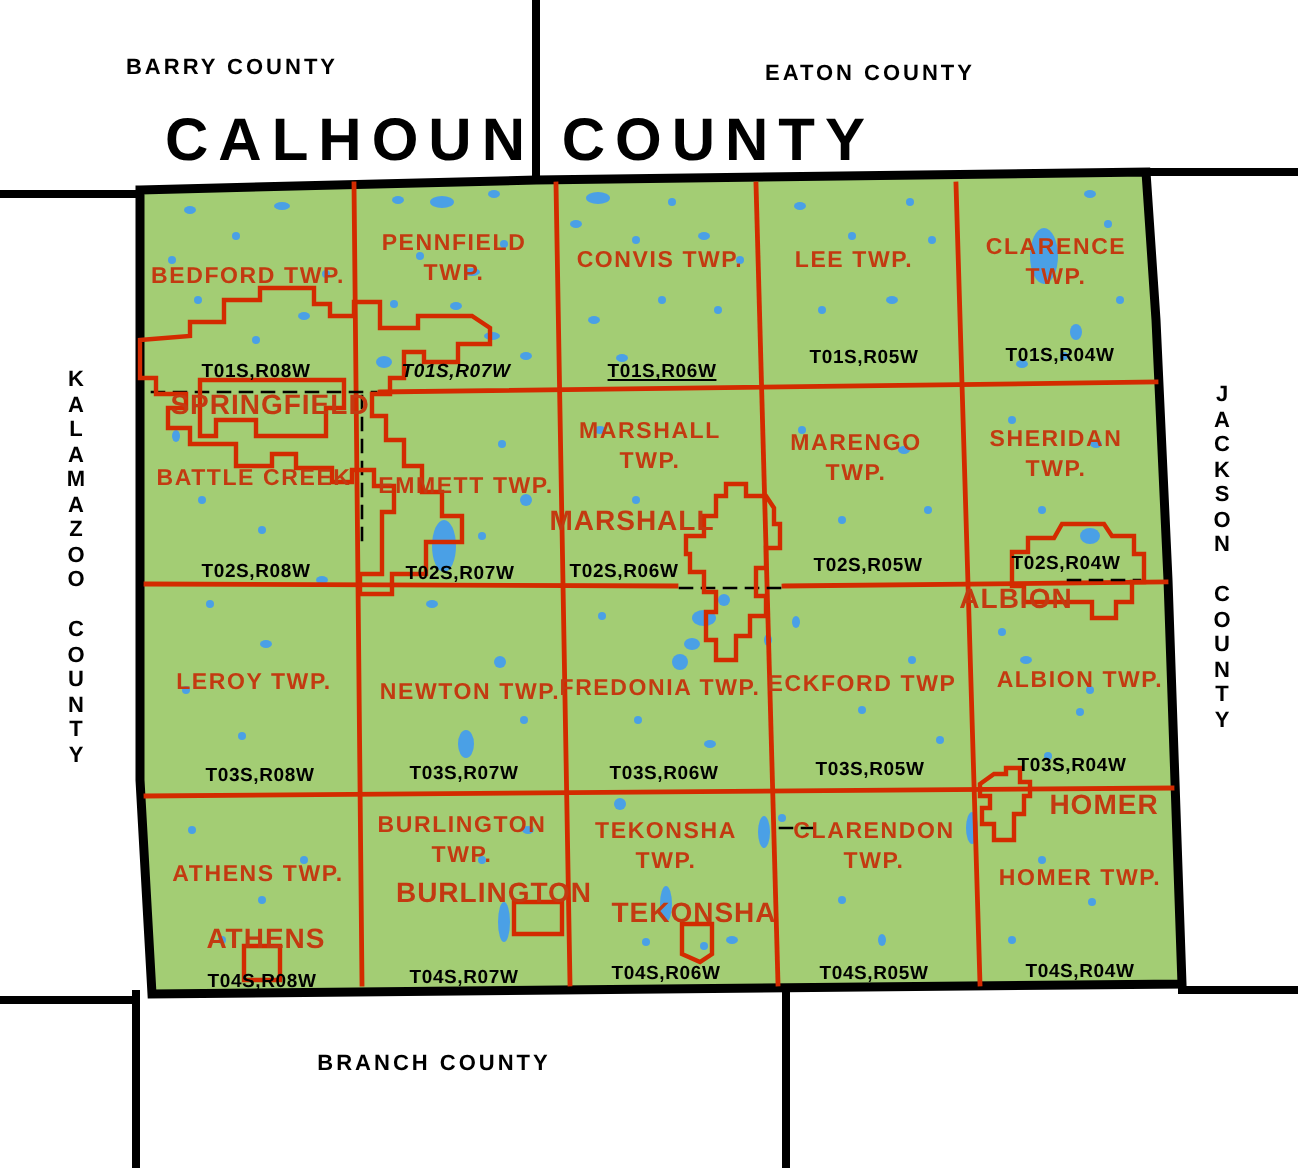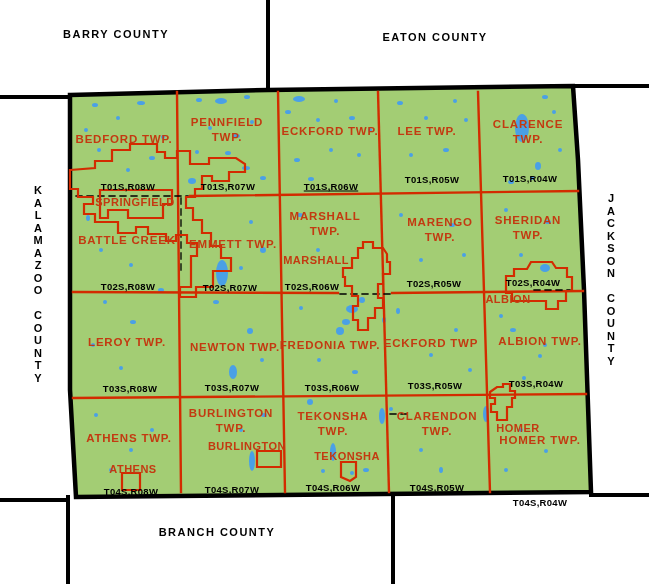--- a/index.html
+++ b/index.html
@@ -11,21 +11,21 @@
     position:relative;width:649px;height:584px;background:var(--bg);
     font-family:"Liberation Sans",sans-serif;overflow:hidden;
   }
   .stage svg{position:absolute;left:0;top:0;}
   .lbl{position:absolute;transform:translate(-50%,-50%);white-space:pre;text-align:center;}
   .map-title{font-size:30px;font-weight:bold;letter-spacing:5px;color:#000;}
   .county-lbl{font-size:11px;font-weight:bold;letter-spacing:1.5px;color:#000;}
   .vstack{line-height:12.5px;letter-spacing:0;}
   .twp{color:var(--label-red);font-weight:bold;font-size:11.5px;letter-spacing:0.8px;line-height:15px;}
   .tr{color:#000;font-weight:bold;font-size:9.5px;letter-spacing:0.3px;}
-  .city-lbl{color:var(--label-red);font-weight:bold;font-size:11px;letter-spacing:0.5px;}
+  .city-lbl{color:var(--label-red);font-weight:bold;font-size:14px;letter-spacing:0.5px;}
 </style>
 </head>
 <body>
 
 <div class="stage">
   <svg id="map-svg" width="649" height="584" viewBox="0 0 649 584">
       <polygon points="70,95 268,90 573,86 578,160 584,290 591,492 76,497 70,390" fill="#A3CD74" stroke="#000000" stroke-width="4.5" stroke-linejoin="miter"></polygon>
       <ellipse cx="95" cy="105" rx="3" ry="2" fill="#4AA0E6"></ellipse>
       <ellipse cx="118" cy="118" rx="2" ry="2" fill="#4AA0E6"></ellipse>
       <ellipse cx="141" cy="103" rx="4" ry="2" fill="#4AA0E6"></ellipse>
@@ -154,20 +154,21 @@
       <path d="M122,473 L140,473 140,490 122,490 Z" fill="none" stroke="#D32B00" stroke-width="2.2" stroke-linejoin="miter"></path>
       <line x1="268" y1="0" x2="268" y2="90" stroke="#000000" stroke-width="4" stroke-linecap="square"></line>
       <line x1="0" y1="97" x2="70" y2="97" stroke="#000000" stroke-width="4" stroke-linecap="square"></line>
       <line x1="573" y1="86" x2="649" y2="86" stroke="#000000" stroke-width="4" stroke-linecap="square"></line>
       <line x1="0" y1="500" x2="68" y2="500" stroke="#000000" stroke-width="4" stroke-linecap="square"></line>
       <line x1="68" y1="497" x2="68" y2="584" stroke="#000000" stroke-width="4" stroke-linecap="square"></line>
       <line x1="393" y1="494" x2="393" y2="584" stroke="#000000" stroke-width="4" stroke-linecap="square"></line>
       <line x1="591" y1="495" x2="649" y2="495" stroke="#000000" stroke-width="4" stroke-linecap="square"></line>
     </svg>
 
+  <div class="lbl map-title" style="left:260px;top:71px;">CALHOUN COUNTY</div>
 
   <div class="lbl county-lbl" style="left:116px;top:34px;">BARRY COUNTY</div>
   <div class="lbl county-lbl" style="left:435px;top:37px;">EATON COUNTY</div>
   <div class="lbl county-lbl vstack" style="left:38px;top:284px;">K
 A
 L
 A
 M
 A
 Z
@@ -192,36 +193,36 @@
 O
 U
 N
 T
 Y</div>
   <div class="lbl county-lbl" style="left:217px;top:532px;">BRANCH COUNTY</div>
 <div class="lbl twp" style="left: 124px; top: 139px;">BEDFORD TWP.</div>
     <div class="lbl tr" style="left: 128px; top: 186px;">T01S,R08W</div>
     <div class="lbl twp" style="left: 227px; top: 130px;">PENNFIELD
 TWP.</div>
-    <div class="lbl tr" style="left: 228px; top: 186px;">T01S,R07W</div>
-    <div class="lbl twp" style="left: 330px; top: 131px;">ECKFORD TWP.</div>
+    <div class="lbl tr" style="left: 228px; top: 186px; font-style: italic;">T01S,R07W</div>
+    <div class="lbl twp" style="left: 330px; top: 131px;">CONVIS TWP.</div>
     <div class="lbl tr" style="left: 331px; top: 186px; text-decoration: underline;">T01S,R06W</div>
     <div class="lbl twp" style="left: 427px; top: 131px;">LEE TWP.</div>
     <div class="lbl tr" style="left: 432px; top: 179px;">T01S,R05W</div>
     <div class="lbl twp" style="left: 528px; top: 132px;">CLARENCE
 TWP.</div>
     <div class="lbl tr" style="left: 530px; top: 178px;">T01S,R04W</div>
     <div class="lbl twp" style="left: 127px; top: 240px;">BATTLE CREEK</div>
     <div class="lbl tr" style="left: 128px; top: 286px;">T02S,R08W</div>
     <div class="lbl twp" style="left: 233px; top: 244px;">EMMETT TWP.</div>
     <div class="lbl tr" style="left: 230px; top: 287px;">T02S,R07W</div>
     <div class="lbl twp" style="left: 325px; top: 224px;">MARSHALL
 TWP.</div>
     <div class="lbl tr" style="left: 312px; top: 286px;">T02S,R06W</div>
-    <div class="lbl twp" style="left: 440px; top: 230px;">MARENGO
+    <div class="lbl twp" style="left: 428px; top: 230px;">MARENGO
 TWP.</div>
     <div class="lbl tr" style="left: 434px; top: 283px;">T02S,R05W</div>
     <div class="lbl twp" style="left: 528px; top: 228px;">SHERIDAN
 TWP.</div>
     <div class="lbl tr" style="left: 533px; top: 282px;">T02S,R04W</div>
     <div class="lbl twp" style="left: 127px; top: 342px;">LEROY TWP.</div>
     <div class="lbl tr" style="left: 130px; top: 388px;">T03S,R08W</div>
     <div class="lbl twp" style="left: 235px; top: 347px;">NEWTON TWP.</div>
     <div class="lbl tr" style="left: 232px; top: 387px;">T03S,R07W</div>
     <div class="lbl twp" style="left: 330px; top: 345px;">FREDONIA TWP.</div>
@@ -235,21 +236,21 @@
     <div class="lbl twp" style="left: 231px; top: 421px;">BURLINGTON
 TWP.</div>
     <div class="lbl tr" style="left: 232px; top: 489px;">T04S,R07W</div>
     <div class="lbl twp" style="left: 333px; top: 424px;">TEKONSHA
 TWP.</div>
     <div class="lbl tr" style="left: 333px; top: 487px;">T04S,R06W</div>
     <div class="lbl twp" style="left: 437px; top: 424px;">CLARENDON
 TWP.</div>
     <div class="lbl tr" style="left: 437px; top: 487px;">T04S,R05W</div>
     <div class="lbl twp" style="left: 540px; top: 440px;">HOMER TWP.</div>
-    <div class="lbl tr" style="left: 540px; top: 486px; margin-top: 16px;">T04S,R04W</div>
+    <div class="lbl tr" style="left: 540px; top: 486px;">T04S,R04W</div>
     <div class="lbl city-lbl" style="left: 135px; top: 202px;">SPRINGFIELD</div>
     <div class="lbl city-lbl" style="left: 316px; top: 260px;">MARSHALL</div>
     <div class="lbl city-lbl" style="left: 508px; top: 299px;">ALBION</div>
-    <div class="lbl city-lbl" style="left: 518px; top: 402px; margin-top: 26px;">HOMER</div>
+    <div class="lbl city-lbl" style="left: 552px; top: 402px;">HOMER</div>
     <div class="lbl city-lbl" style="left: 247px; top: 446px;">BURLINGTON</div>
     <div class="lbl city-lbl" style="left: 347px; top: 456px;">TEKONSHA</div>
     <div class="lbl city-lbl" style="left: 133px; top: 469px;">ATHENS</div>
   </div>
 
 </body></html>

